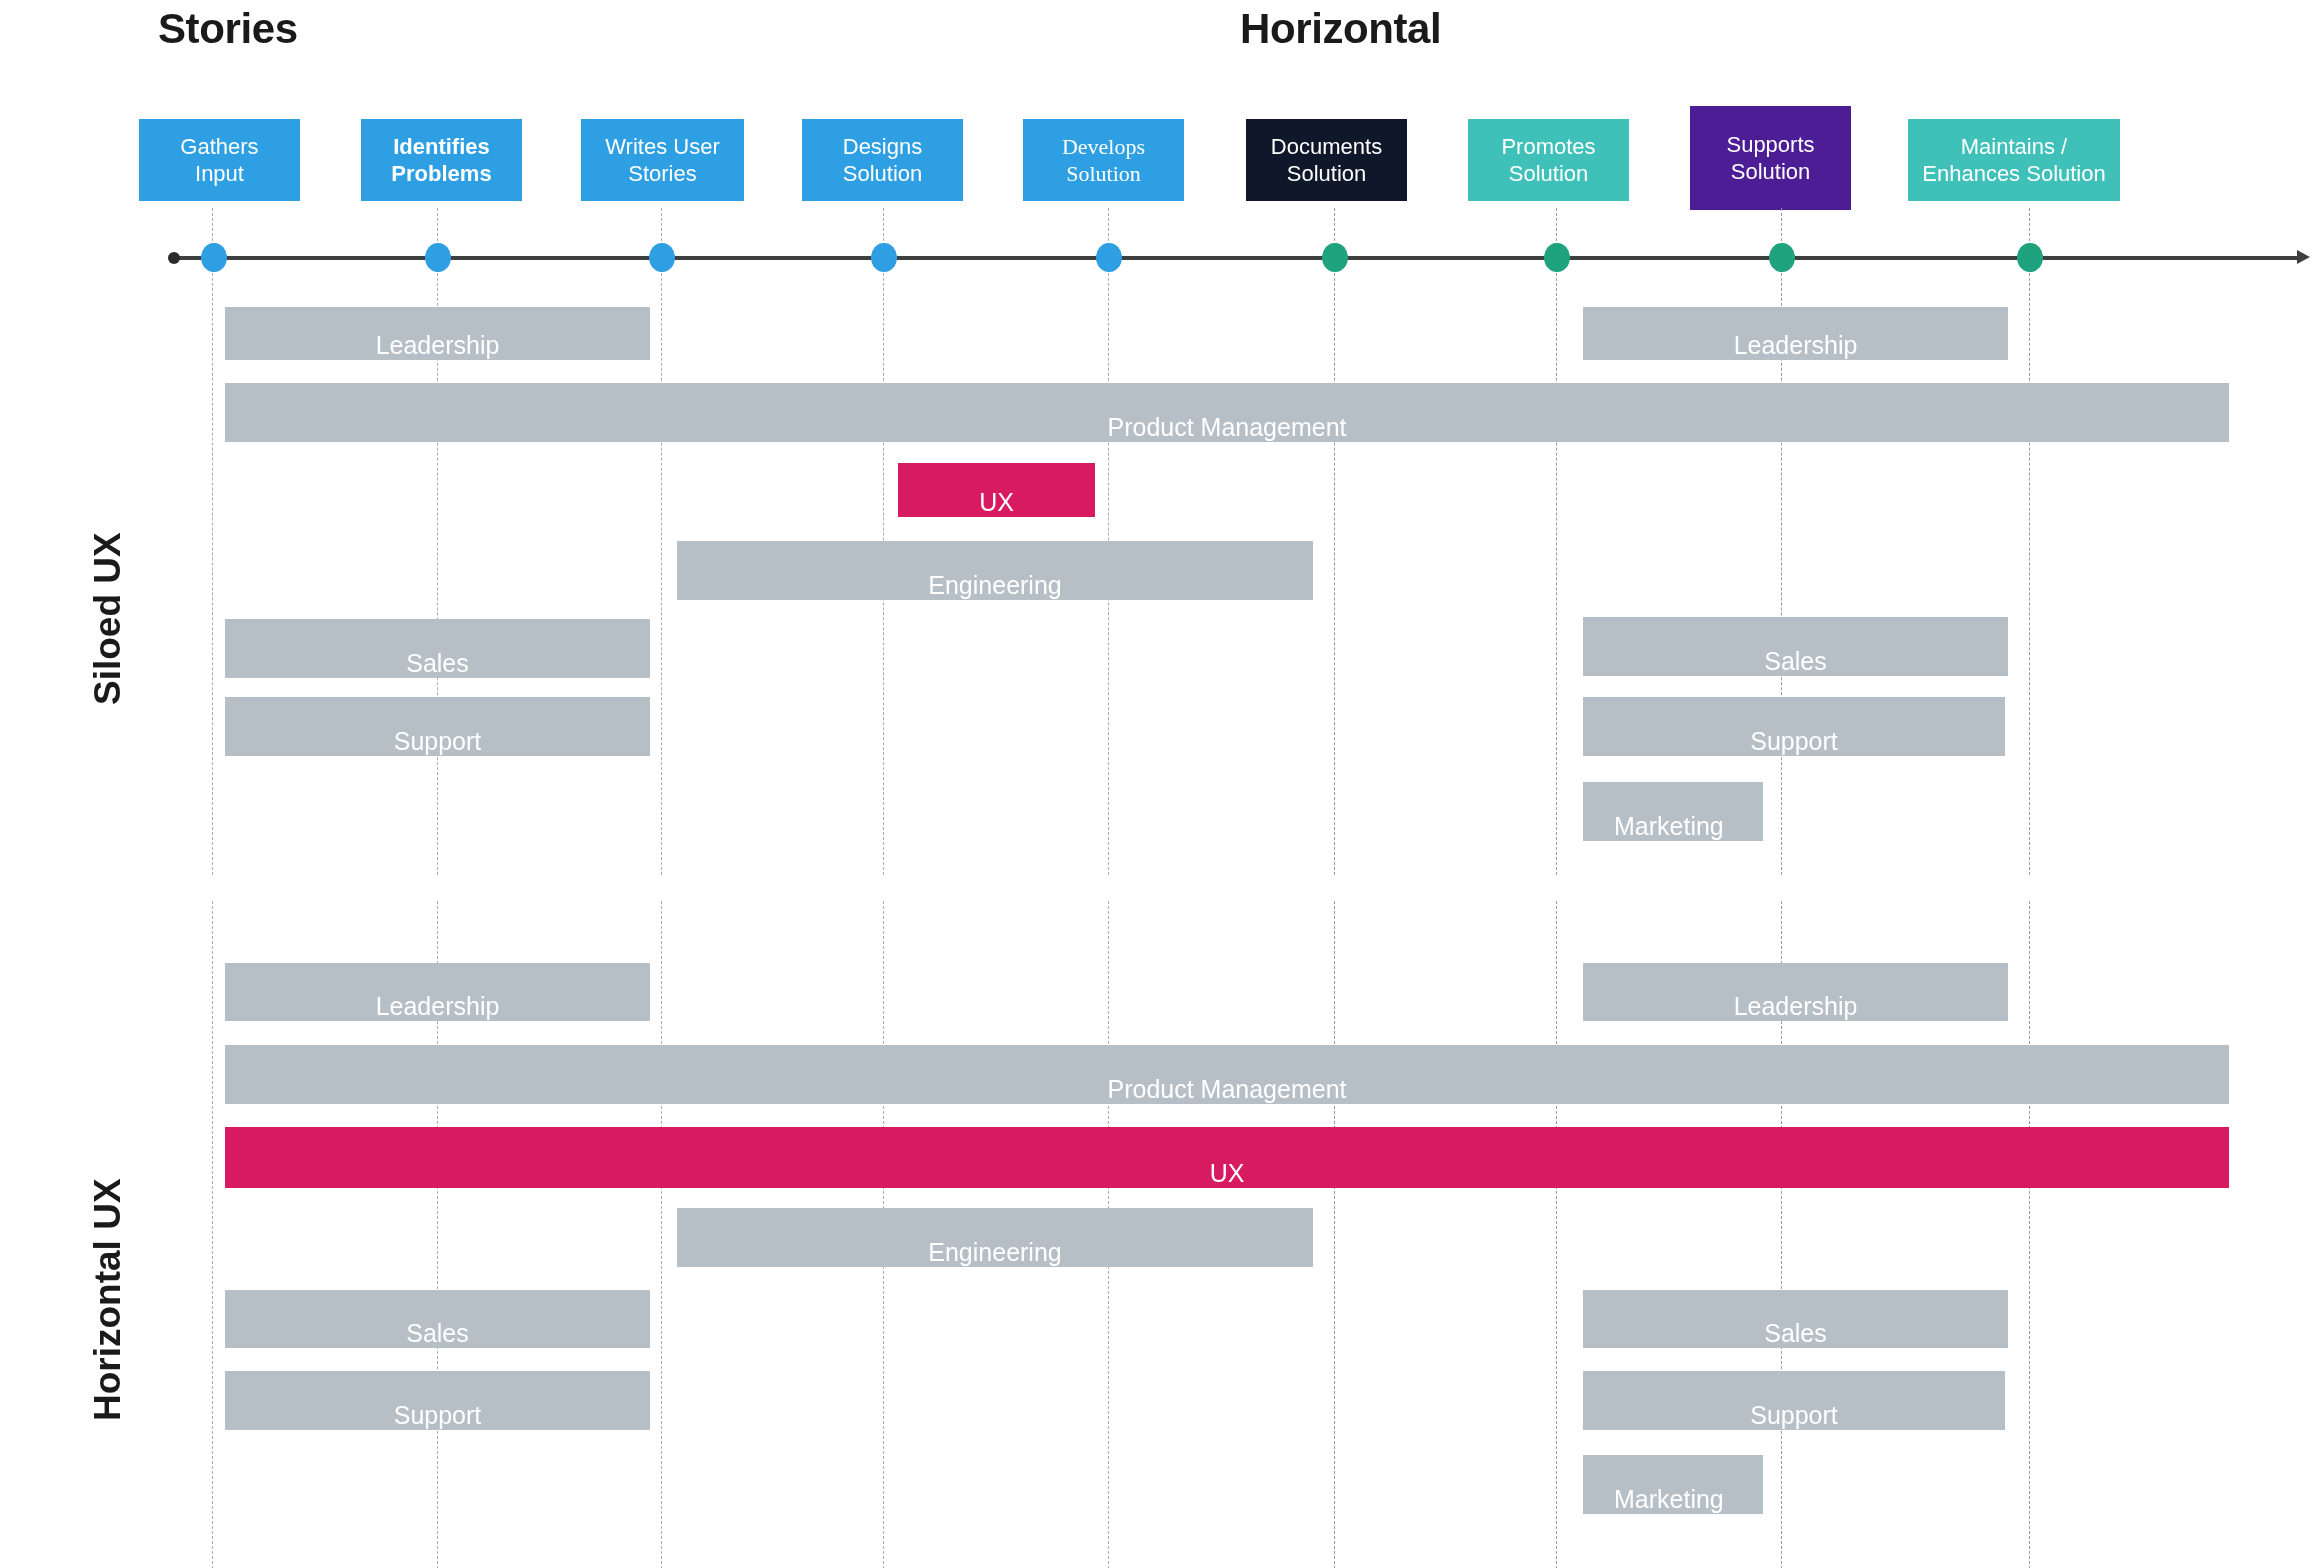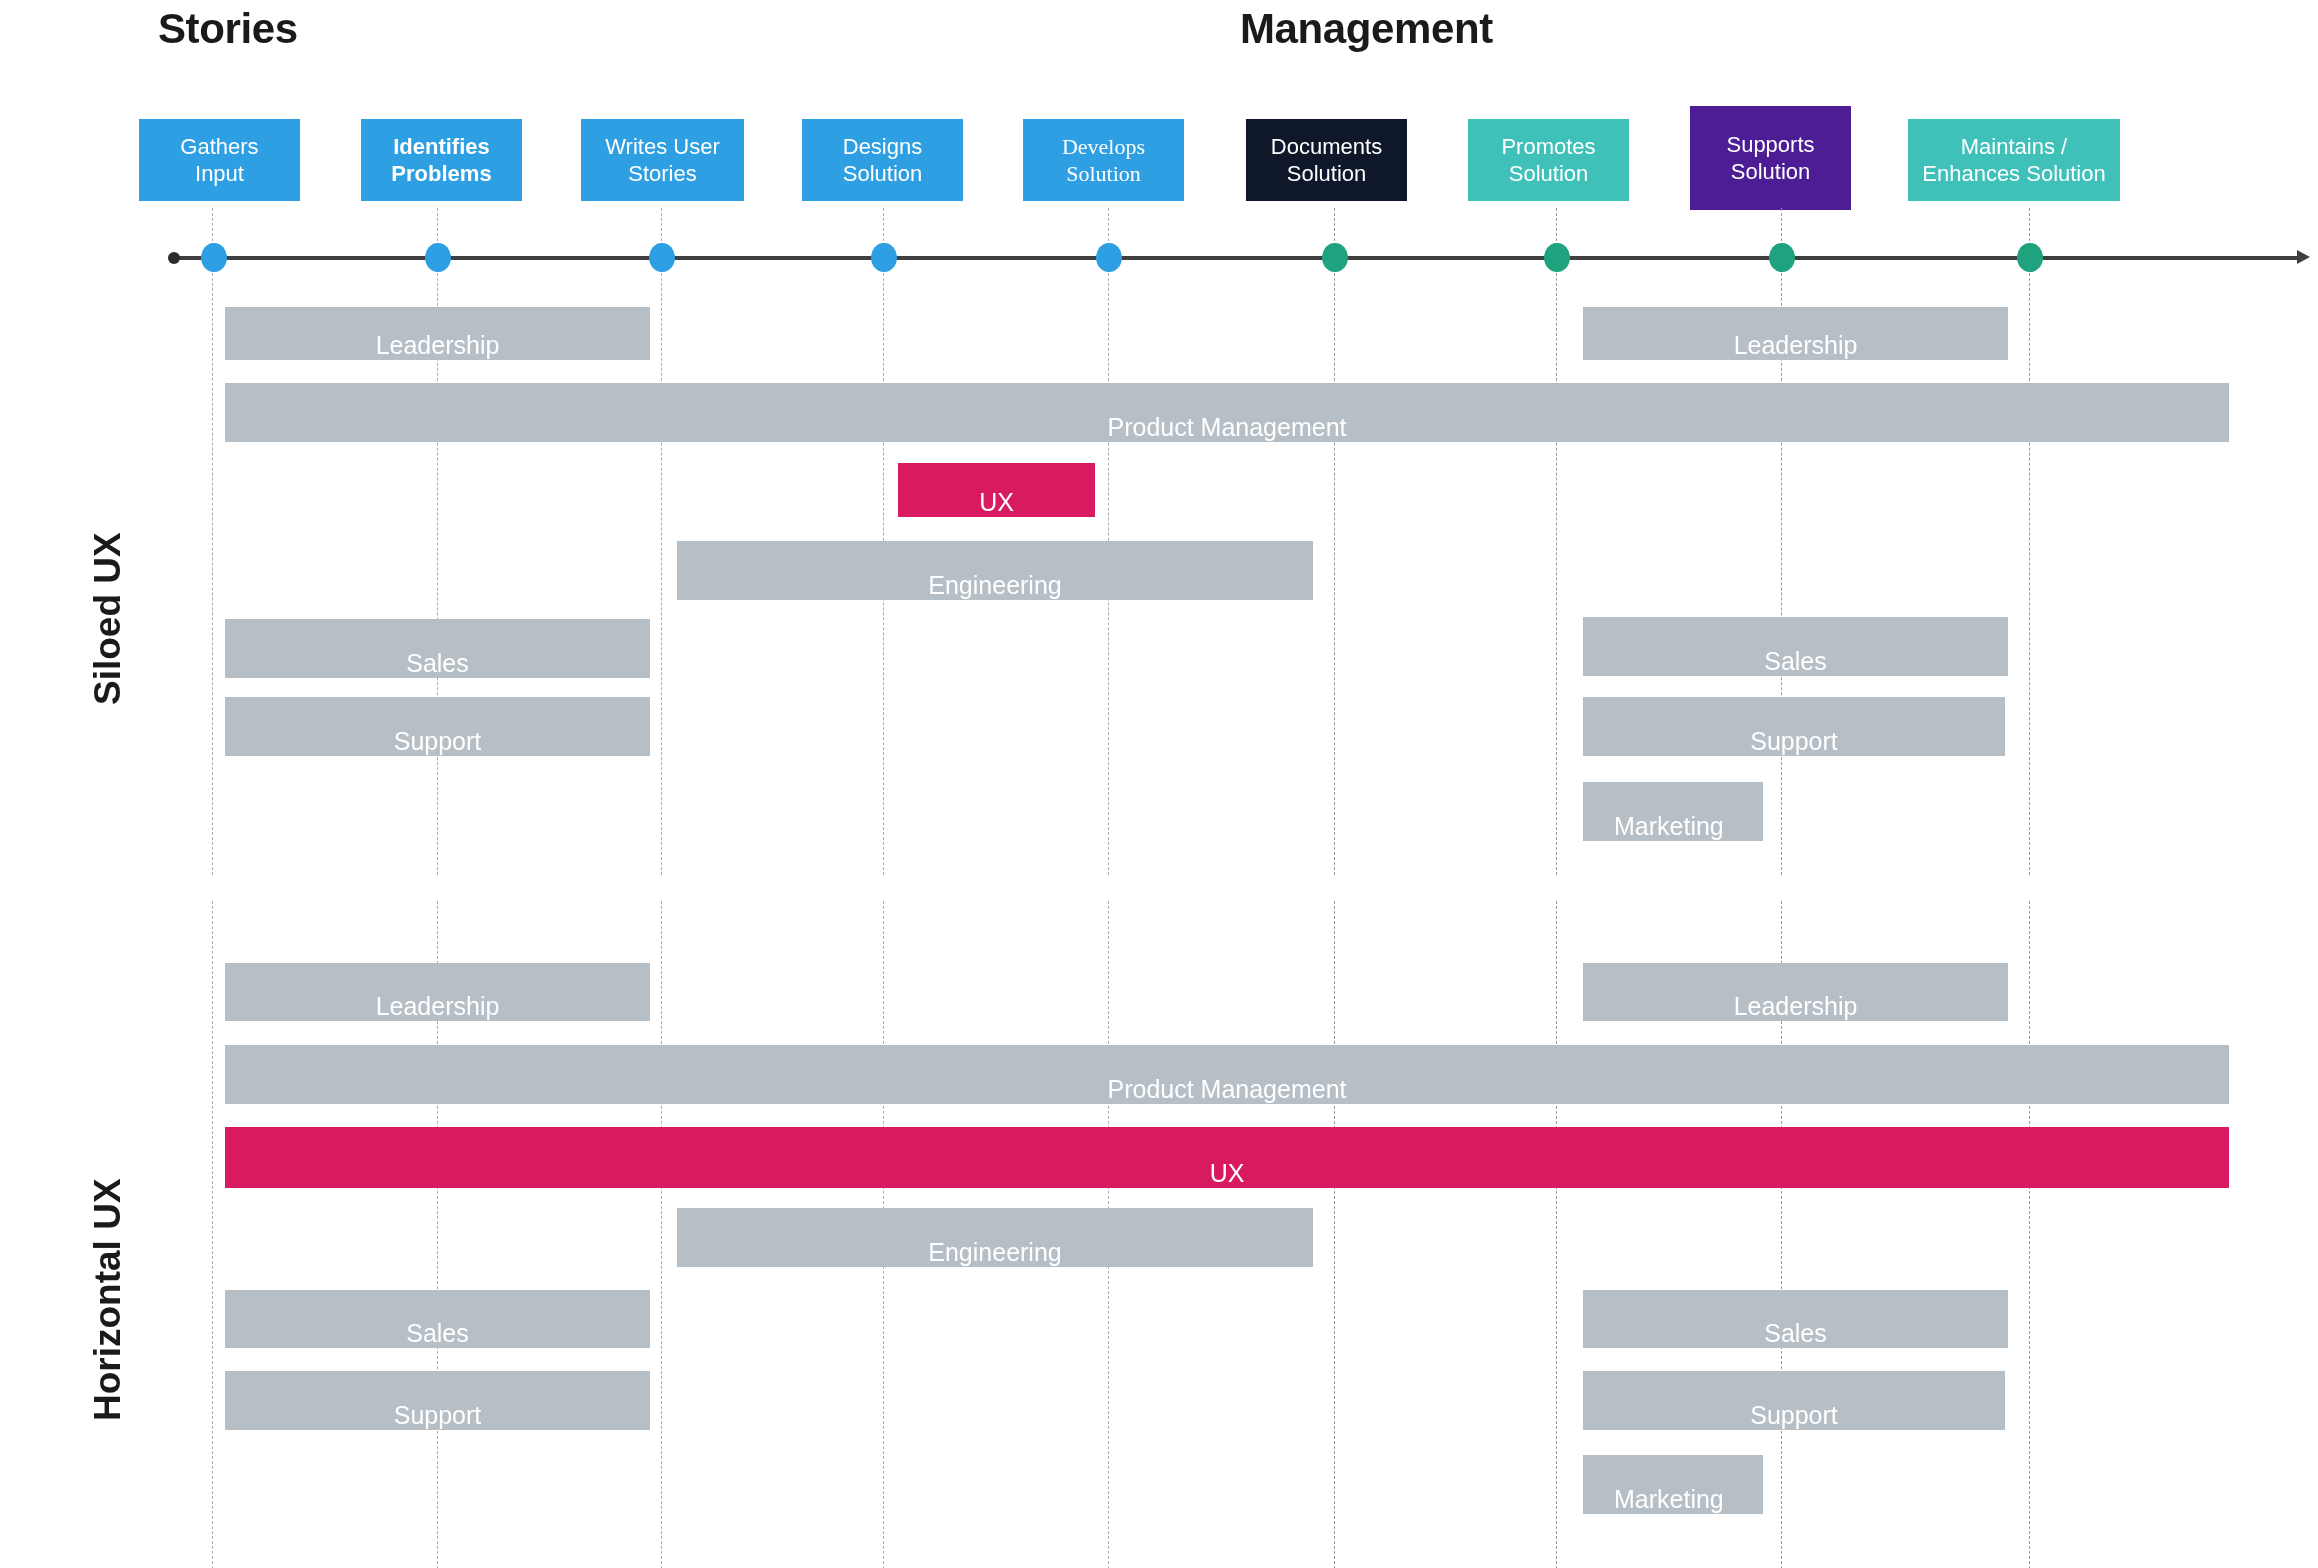--- a/index.html
+++ b/index.html
@@ -91,21 +91,21 @@
     transform-origin:0 0;
     transform:rotate(-90deg);
   }
 </style>
 </head>
 <body>
 
 <div id="stage">
 
   <div class="stream-head" style="left:158px;top:5.1px;">Stories</div>
-  <div class="stream-head" style="left:1240px;top:5.1px;">Management</div>
+  <div class="stream-head" style="left:1240px;top:5.1px;">Horizontal</div>
 
   <div id="phase-layer">
       <div class="phase-box" style="left: 139px; top: 119px; width: 161px; height: 82px; background: rgb(46, 159, 227);">
         <span>Gathers<br>Input</span>
       </div>
       <div class="phase-box" style="left: 361px; top: 119px; width: 161px; height: 82px; background: rgb(46, 159, 227); font-weight: bold;">
         <span>Identifies<br>Problems</span>
       </div>
       <div class="phase-box" style="left: 581px; top: 119px; width: 163px; height: 82px; background: rgb(46, 159, 227);">
         <span>Writes User<br>Stories</span>

